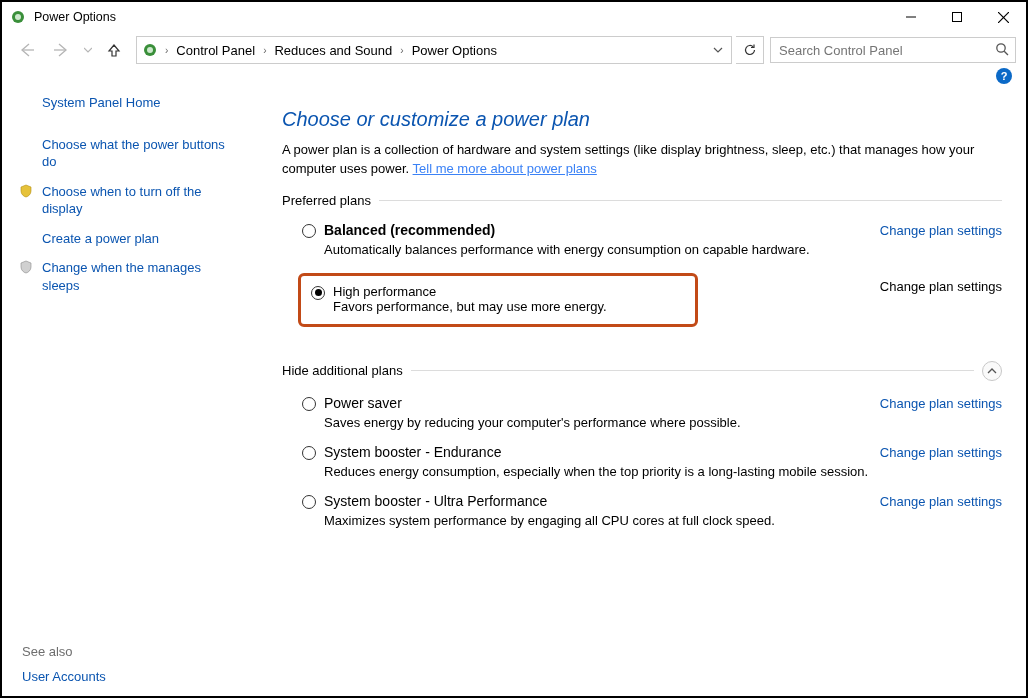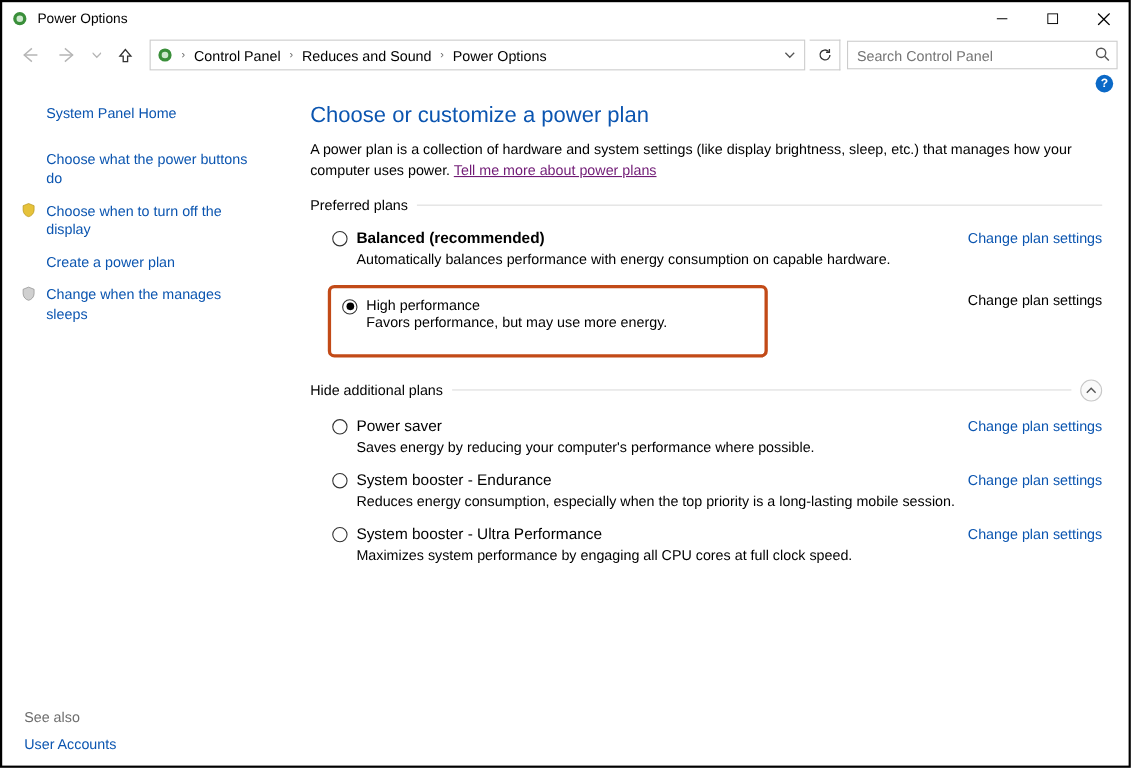--- a/index.html
+++ b/index.html
@@ -123,27 +123,28 @@
   
   .main {
     flex:1;
     padding: 8px 24px 12px 24px;
     overflow:auto;
   }
   .main h1 {
     color:#0b55b0;
     font-weight:400;
     font-size:20px;
-    margin: 0 0 10px 0;
+    margin: 14px 0 10px 0;
+    font-style: italic;
   }
   .main .intro {
     line-height:1.45;
     margin-bottom: 14px;
   }
-  .main .intro a { color:#701a75; text-decoration: underline; }
+  .main .intro a { color:#3b82f6; text-decoration: underline; }
   .section-label {
     display:flex;align-items:center;
     margin: 6px 0 10px 0;
     color:#000;
   }
   .section-label .line{
     flex:1;height:1px;background:#dcdcdc;margin-left:8px;
   }
   .section-label .collapse-btn{
     width:20px;height:20px;border:1px solid #c8c8c8;border-radius:50%;
@@ -162,22 +163,22 @@
   .plan .plan-row { display:flex; align-items:baseline;text-align:center; }
   .plan .plan-title { font-size:14px; }
   .plan .plan-title.bold { font-weight:700; }
   .plan .plan-desc { color:#000;margin-top:4px; }
   .plan .change-link {
     margin-left:auto;color:#0b55b0;white-space:nowrap;cursor:pointer;
   }
   .highlight-box{
     border:3px solid #c24a17;
     border-radius:6px;
-    padding: 8px 10px 22px 10px;
-    margin: 6px 0 10px 16px;
+    padding: 8px 10px 10px 10px;
+    margin: 6px 0 24px 16px;
     display:flex;align-items:flex-start;
     width: 400px;
   }
   .highlight-box .radio{
     width:14px;height:14px;border:1.5px solid #333;border-radius:50%;
     margin-top:2px;margin-right:8px;flex:0 0 auto;
     display:flex;align-items:center;justify-content:center;
   }
   .highlight-box .radio.selected::after{
     content:"";width:7px;height:7px;border-radius:50%;background:#000;display:block;

